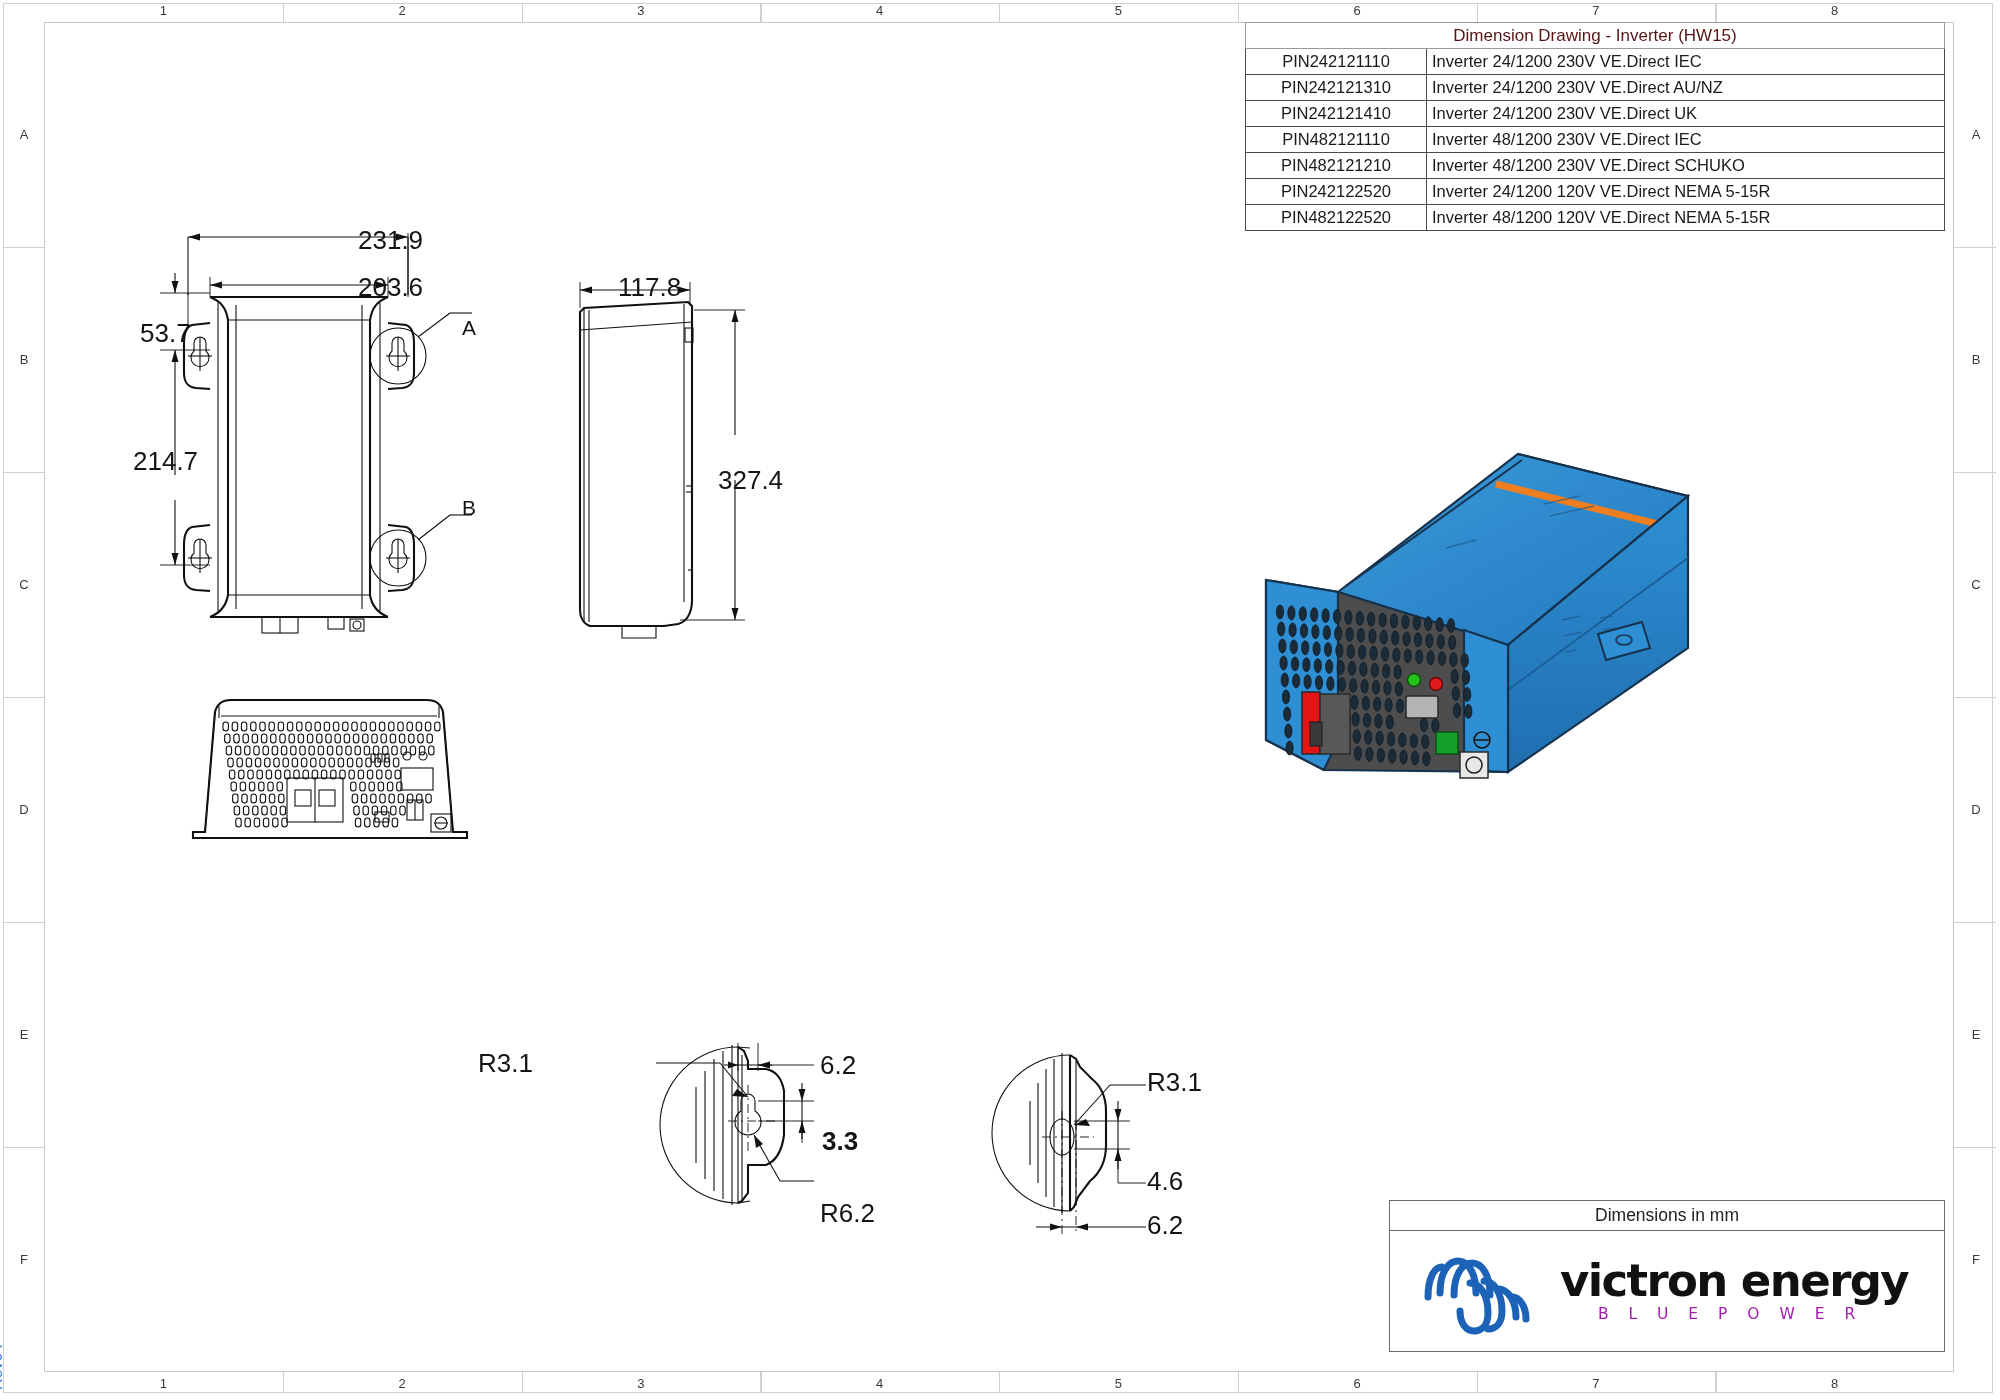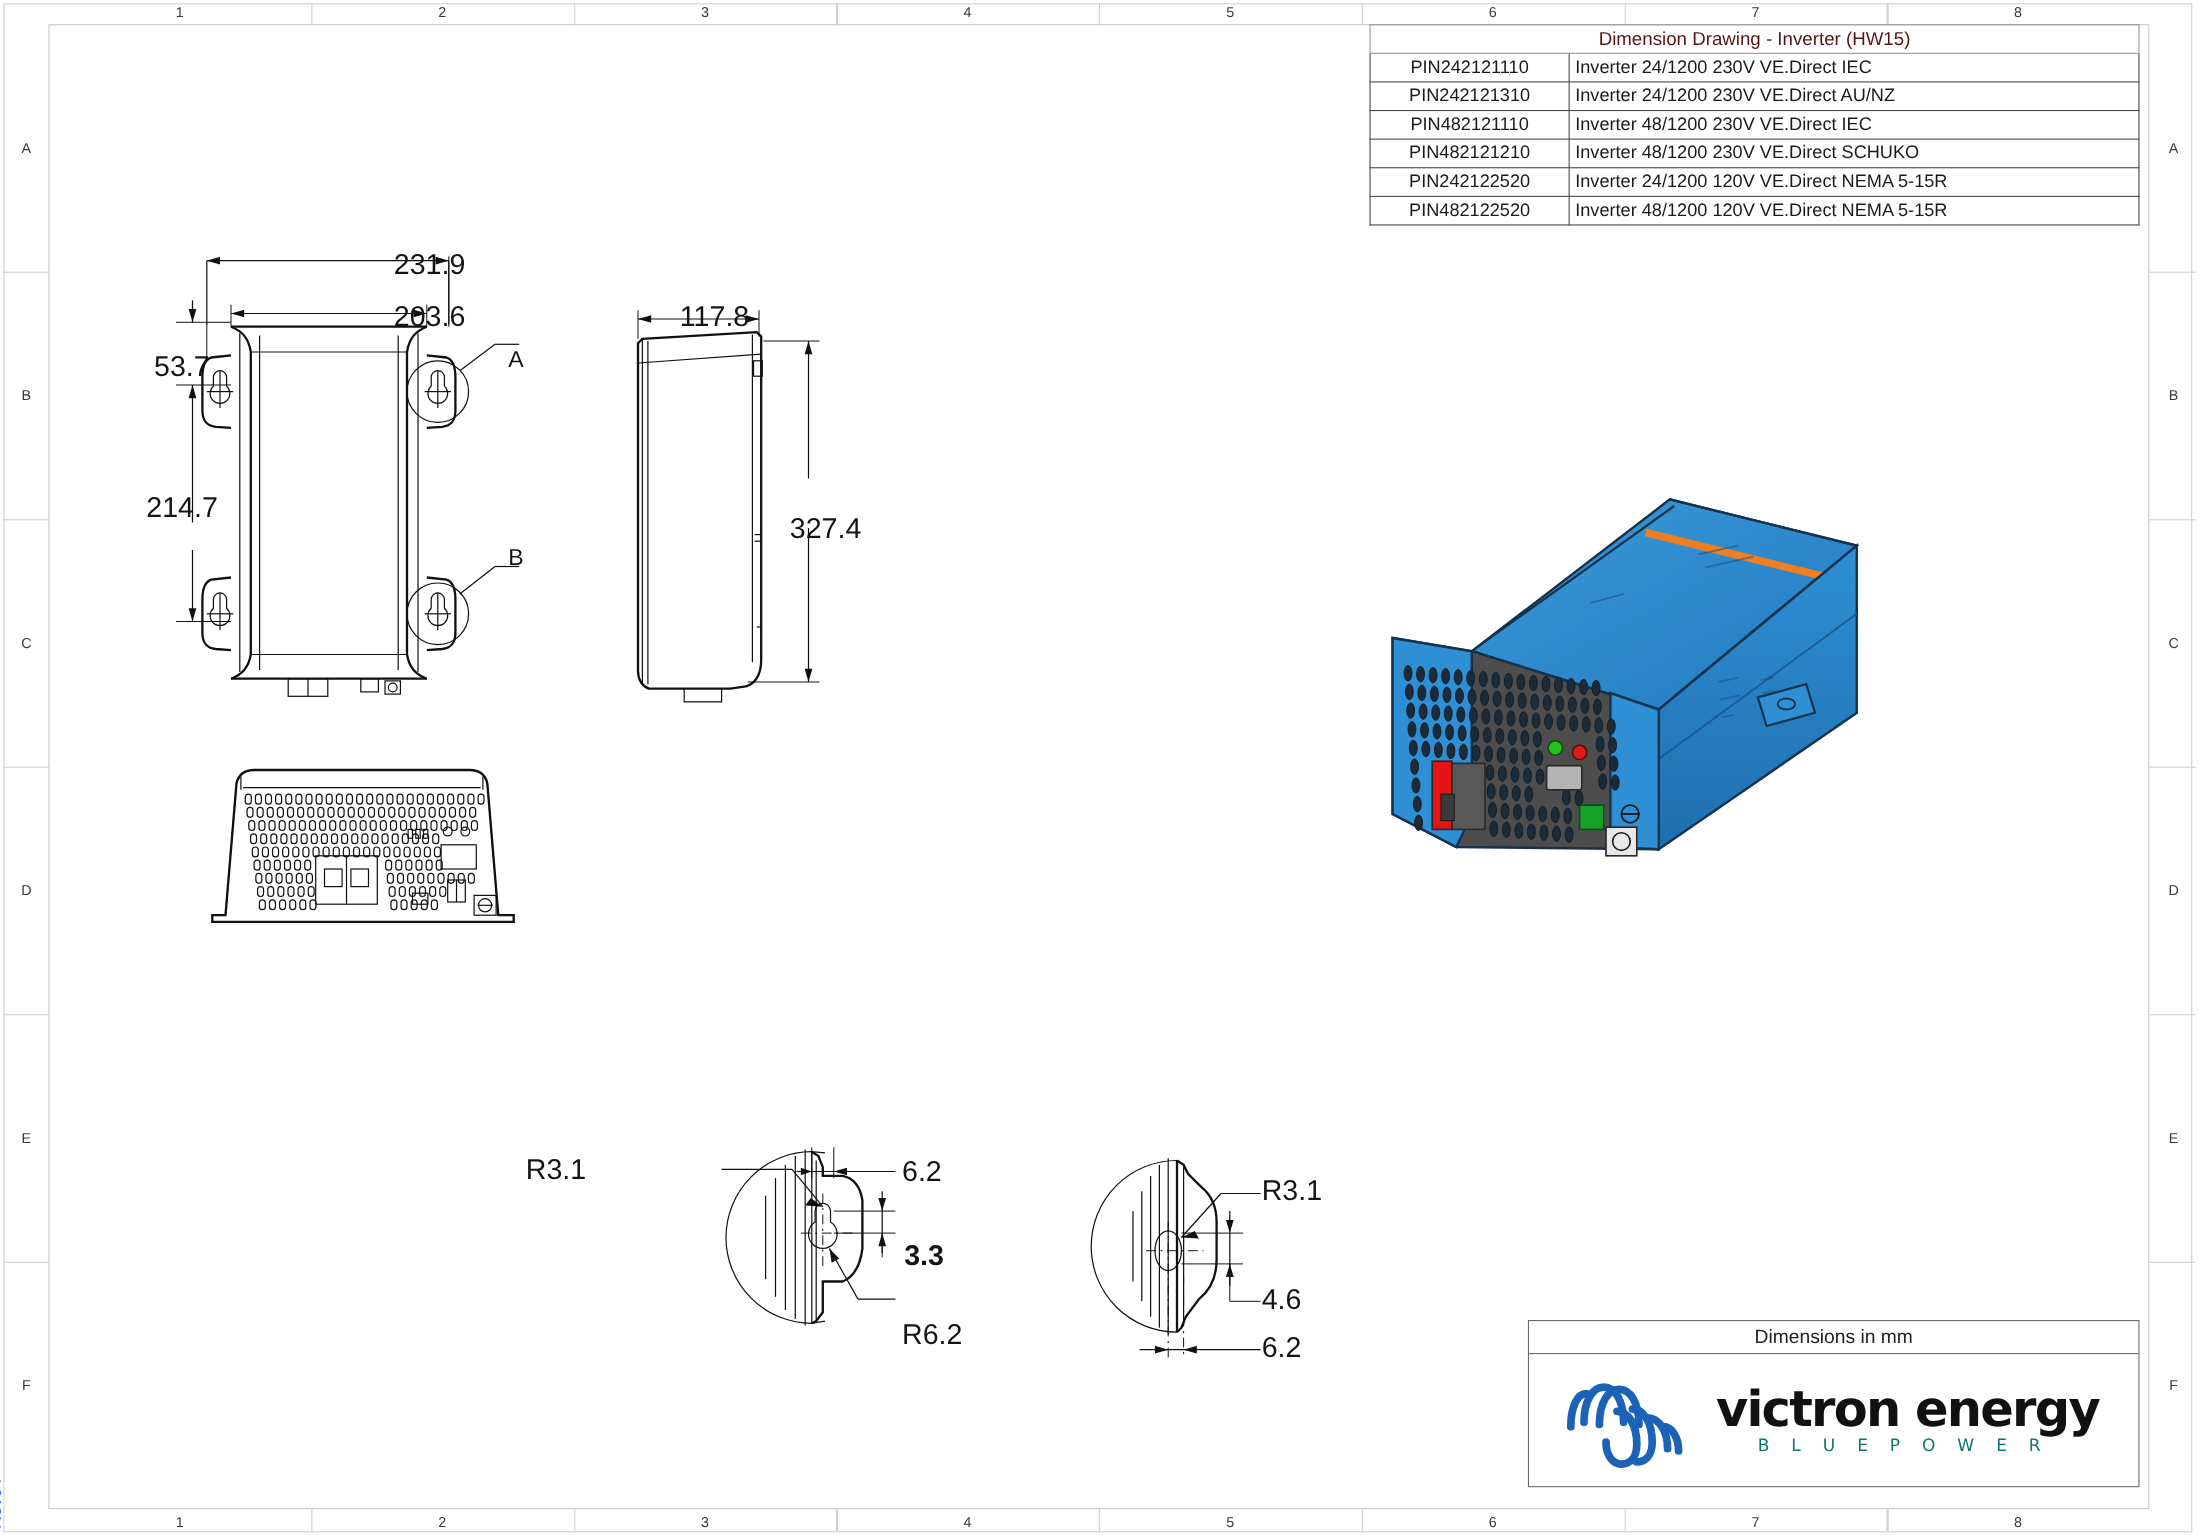--- a/index.html
+++ b/index.html
@@ -32,21 +32,21 @@
   
   #title-block{position:absolute;left:1389px;top:1200px;width:556px;height:152px;
                border:1.2px solid #6a6a6a;box-sizing:border-box;background:#fff;}
   #title-block .tb-top{height:29px;border-bottom:1.2px solid #6a6a6a;
       display:flex;align-items:center;justify-content:center;font-size:17.5px;color:#222;}
   #title-block .tb-body{height:121px;display:flex;align-items:center;
       justify-content:center;gap:14px;}
   .vlogo-text{display:flex;flex-direction:column;align-items:flex-start;}
   .vlogo-main{font-size:45px;font-weight:bold;letter-spacing:-1.6px;color:#111;
               line-height:0.95;font-family:"DejaVu Sans",sans-serif;}
-  .vlogo-sub{font-size:15.5px;letter-spacing:7.5px;color:#0f766e;margin-top:2px;
+  .vlogo-sub{font-size:15.5px;letter-spacing:7.5px;color:#a21caf;margin-top:2px;
              margin-left:38px;font-family:"DejaVu Sans",sans-serif;}
 
   
   .dim{position:absolute;font-size:26px;color:#141414;white-space:nowrap;
        font-family:"Liberation Sans",sans-serif;}
   .lbl{position:absolute;font-size:21px;color:#141414;}
 
   svg{overflow:visible;}
   .thin{stroke:#111;stroke-width:1.1;fill:none;}
   .thk{stroke:#111;stroke-width:2.1;fill:none;}
@@ -123,20 +123,24 @@
         <tr>
           <td class="hdr" colspan="2">Dimension Drawing - Inverter (HW15)</td>
         </tr>
         <tr>
           <td class="pin">PIN242121110</td>
           <td>Inverter 24/1200 230V VE.Direct IEC</td>
         </tr>
         <tr>
           <td class="pin">PIN242121310</td>
           <td>Inverter 24/1200 230V VE.Direct AU/NZ</td>
+        </tr>
+        <tr>
+          <td class="pin">PIN242121410</td>
+          <td>Inverter 24/1200 230V VE.Direct UK</td>
         </tr>
         <tr>
           <td class="pin">PIN482121110</td>
           <td>Inverter 48/1200 230V VE.Direct IEC</td>
         </tr>
         <tr>
           <td class="pin">PIN482121210</td>
           <td>Inverter 48/1200 230V VE.Direct SCHUKO</td>
         </tr>
         <tr>

